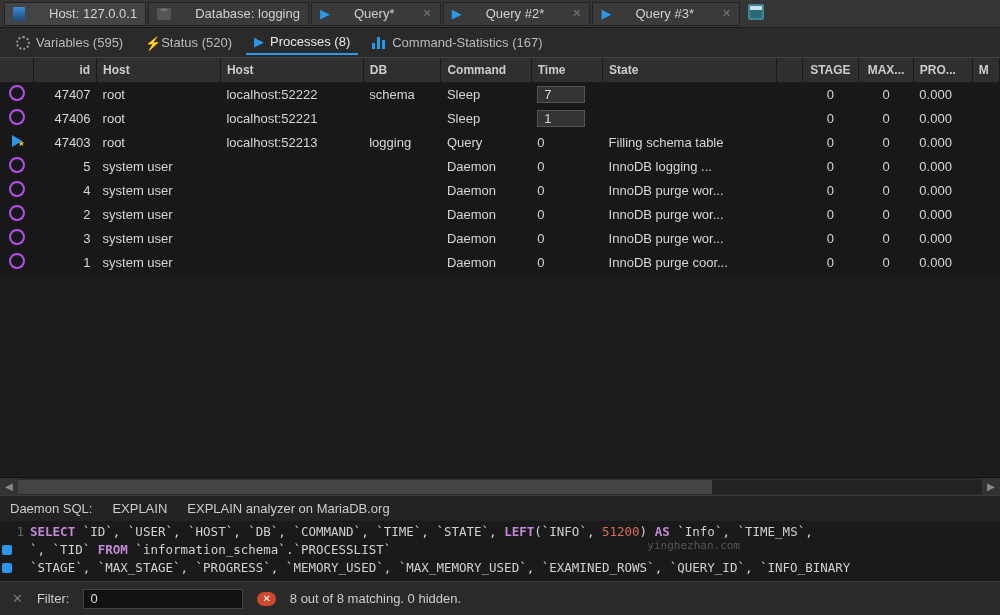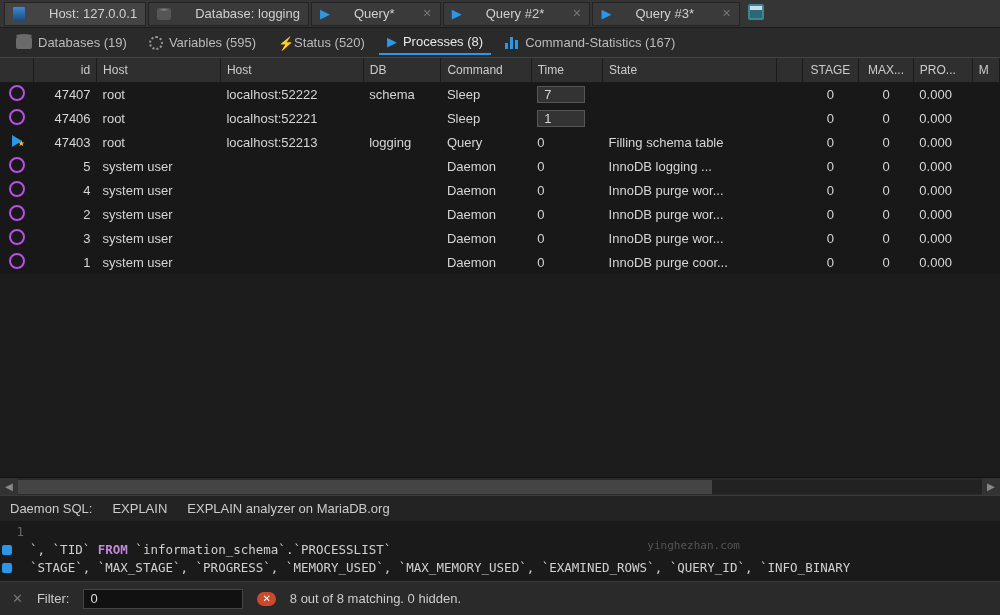--- a/index.html
+++ b/index.html
@@ -115,21 +115,21 @@
     height: 24px;
     padding: 0 6px;
     text-align: left;
     white-space: nowrap;
     overflow:hidden;
     text-overflow: ellipsis;
   }
   table.grid thead th {
     background:#2f2f2f;
     color:#ccc;
-    font-weight:400;
+    font-weight:700;
     border-right:1px solid #1a1a1a;
     border-bottom:1px solid #1a1a1a;
     font-size:12px;
   }
   table.grid td { color:#d6d6d6; }
   table.grid tbody tr { background:#181818; }
   table.grid tbody tr:nth-child(even){ background:#181818;}
   .col-icon{width:32px;}
   .col-id{width:60px;text-align:right !important;}
   .col-user{width:118px;}
@@ -218,24 +218,20 @@
     <span class="play-icon">▶</span>
     <span>Query #3*</span>
     <span class="close-x">✕</span>
   </div>
   <div style="padding:0 6px;">
     <span class="calc-icon"></span>
   </div>
 </div>
 
 <div class="subtabs">
-  <div class="stab">
-    <span class="dbs-icon ico"></span>
-    <span>Databases (19)</span>
-  </div>
   <div class="stab">
     <span class="gear-icon ico"></span>
     <span>Variables (595)</span>
   </div>
   <div class="stab">
     <span class="bolt-icon ico">⚡</span>
     <span>Status (520)</span>
   </div>
   <div class="stab active">
     <span class="play-icon ico" style="color:#2a97e8">▶</span>
@@ -420,20 +416,21 @@
 
 <div class="sqlbar">
   <span>Daemon SQL:</span>
   <a href="#">EXPLAIN</a>
   <a href="#">EXPLAIN analyzer on MariaDB.org</a>
 </div>
 
 <div class="sqlpanel">
   <div class="ln">
     <div class="gut">1</div>
+    <div class="code"><span class="kw">SELECT</span><span class="bt"> `ID`, `USER`, `HOST`, `DB`, `COMMAND`, `TIME`, `STATE`, </span><span class="fn">LEFT</span><span class="bt">(`INFO`, </span><span class="num">51200</span><span class="bt">) </span><span class="kw">AS</span><span class="bt"> `Info`, `TIME_MS`,</span></div>
   </div>
   <div class="ln">
     <div class="gut">
         <span class="mark"></span>
       </div>
     <div class="code"><span class="bt">`, `TID` </span><span class="kw">FROM</span><span class="bt"> `information_schema`.`PROCESSLIST`</span></div>
   </div>
   <div class="ln">
     <div class="gut">
         <span class="mark"></span>

